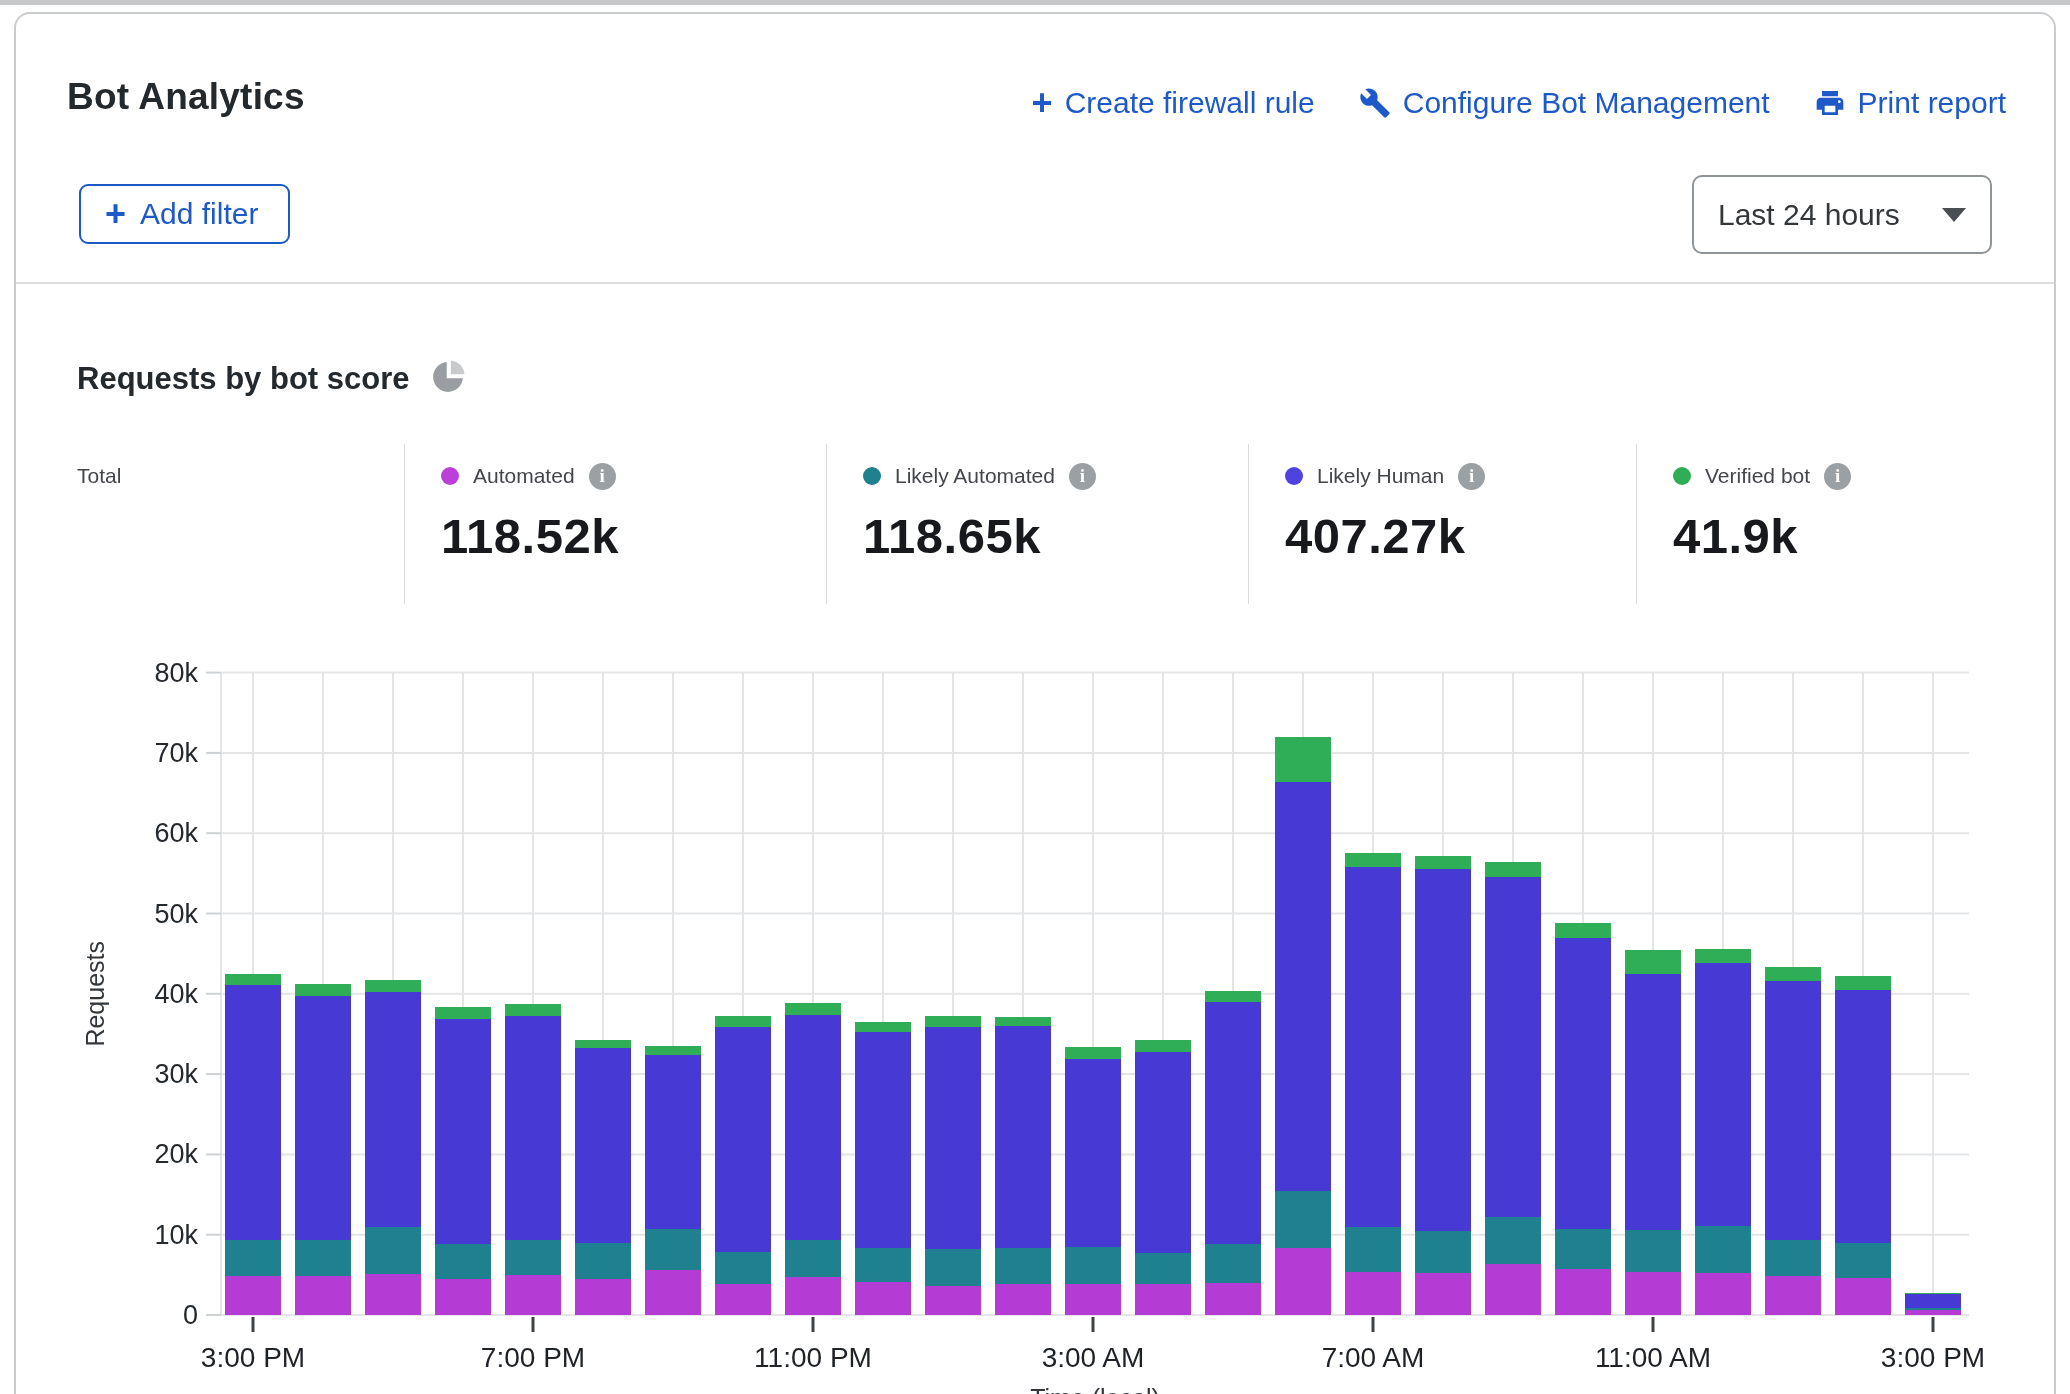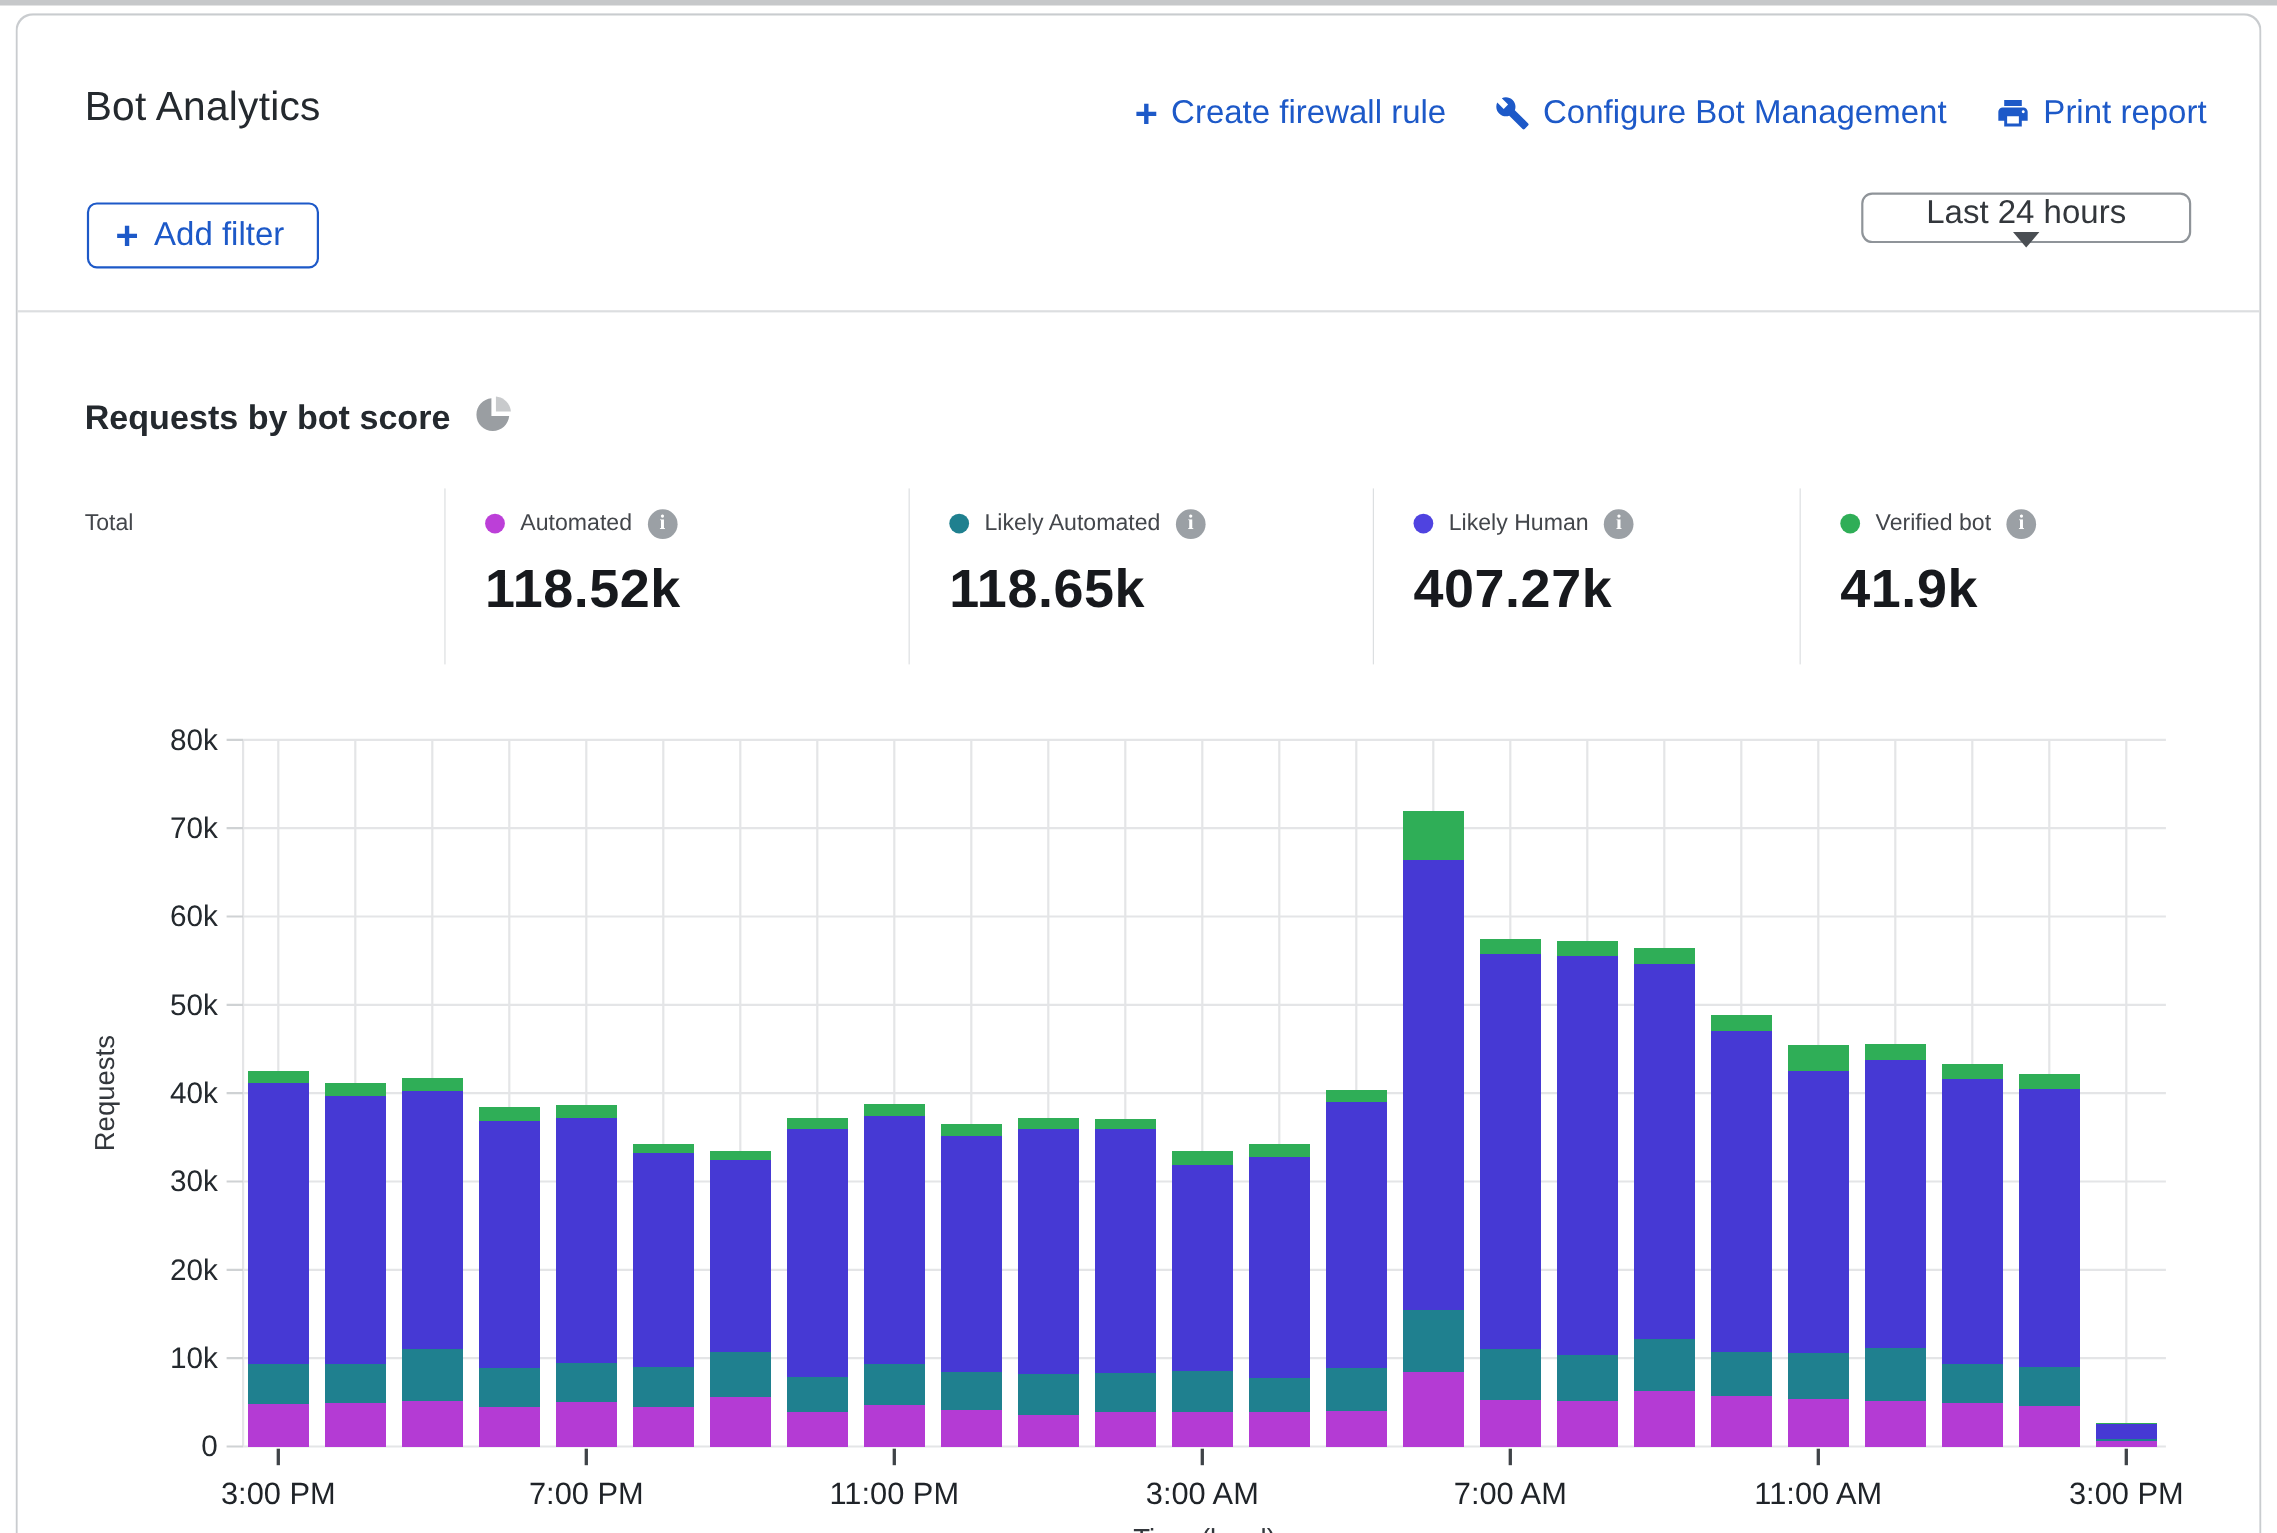--- a/index.html
+++ b/index.html
@@ -2,34 +2,34 @@
 <html><head>
 <meta charset="utf-8">
 <style>
   * { margin:0; padding:0; box-sizing:border-box; }
   html,body { width:2070px; height:1394px; background:#ffffff; overflow:hidden;
     font-family:"Liberation Sans", sans-serif; }
   .top-strip { position:absolute; left:0; top:0; width:2070px; height:5px; background:#c6c8ca; }
   .card { position:absolute; left:14px; top:12px; width:2042px; height:1600px;
     background:#fff; border:2px solid #c9cccf; border-bottom:none; border-radius:16px 16px 0 0; }
   
-  .page-title { position:absolute; left:61px; top:62px; font-size:37px; font-weight:400;
+  .page-title { position:absolute; left:51px; top:62px; font-size:37px; font-weight:700;
     letter-spacing:0.2px; color:#24292e; }
   .header-actions { position:absolute; right:48px; top:72px; display:flex; gap:44px; align-items:center; }
   .action-link { display:flex; align-items:center; gap:12px; color:#1d59c8; font-size:30px;
     cursor:pointer; white-space:nowrap; }
   .action-link svg { display:block; }
   .plus-glyph { font-size:36px; font-weight:700; line-height:30px; }
   .add-filter-btn { position:absolute; left:63px; top:170px; height:60px; padding:0 30px 0 24px;
     background:#fff; border:2.5px solid #1d59c8; border-radius:9px; color:#1d59c8;
     font-size:30px; display:flex; align-items:center; gap:14px; cursor:pointer;
     font-family:"Liberation Sans", sans-serif; }
-  .time-select { position:absolute; left:1676px; top:161px; width:300px; height:46px;
+  .time-select { position:absolute; left:1676px; top:161px; width:300px; height:79px;
     border:2px solid #8f9499; border-radius:10px; background:#fff; display:flex;
-    align-items:center; padding:0 24px; cursor:pointer;flex-direction:column; }
+    align-items:center; padding:0 24px; cursor:pointer; }
   .time-select .value { font-size:30px; color:#33373c; flex:1; }
   .caret-down { width:0; height:0; border-left:12px solid transparent; border-right:12px solid transparent;
     border-top:14px solid #4a4e53; }
   .header-divider { position:absolute; left:0px; top:268px; width:2038px; height:1.5px; background:#dcdee0; }
   
   .section-title-row { position:absolute; left:61px; top:344px; display:flex; align-items:center; gap:20px; }
   .section-title { font-size:31px; font-weight:700; color:#24292e; }
   
   .stats-row { position:absolute; left:61px; top:430px; width:1940px; height:160px; display:flex; }
   .stat-col { padding-top:14px; }

